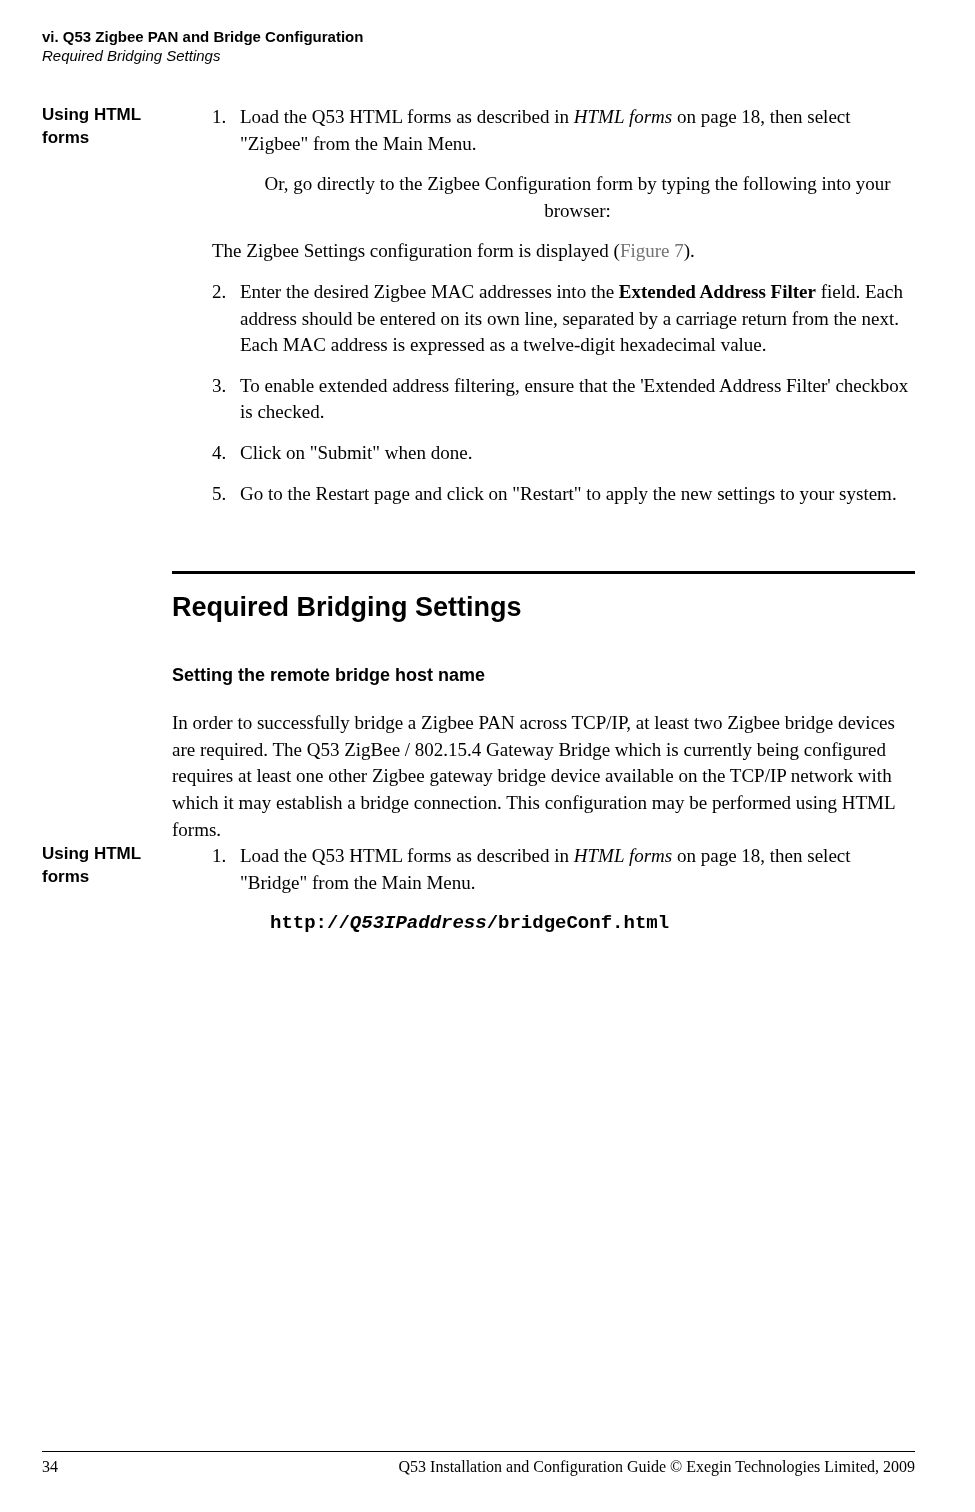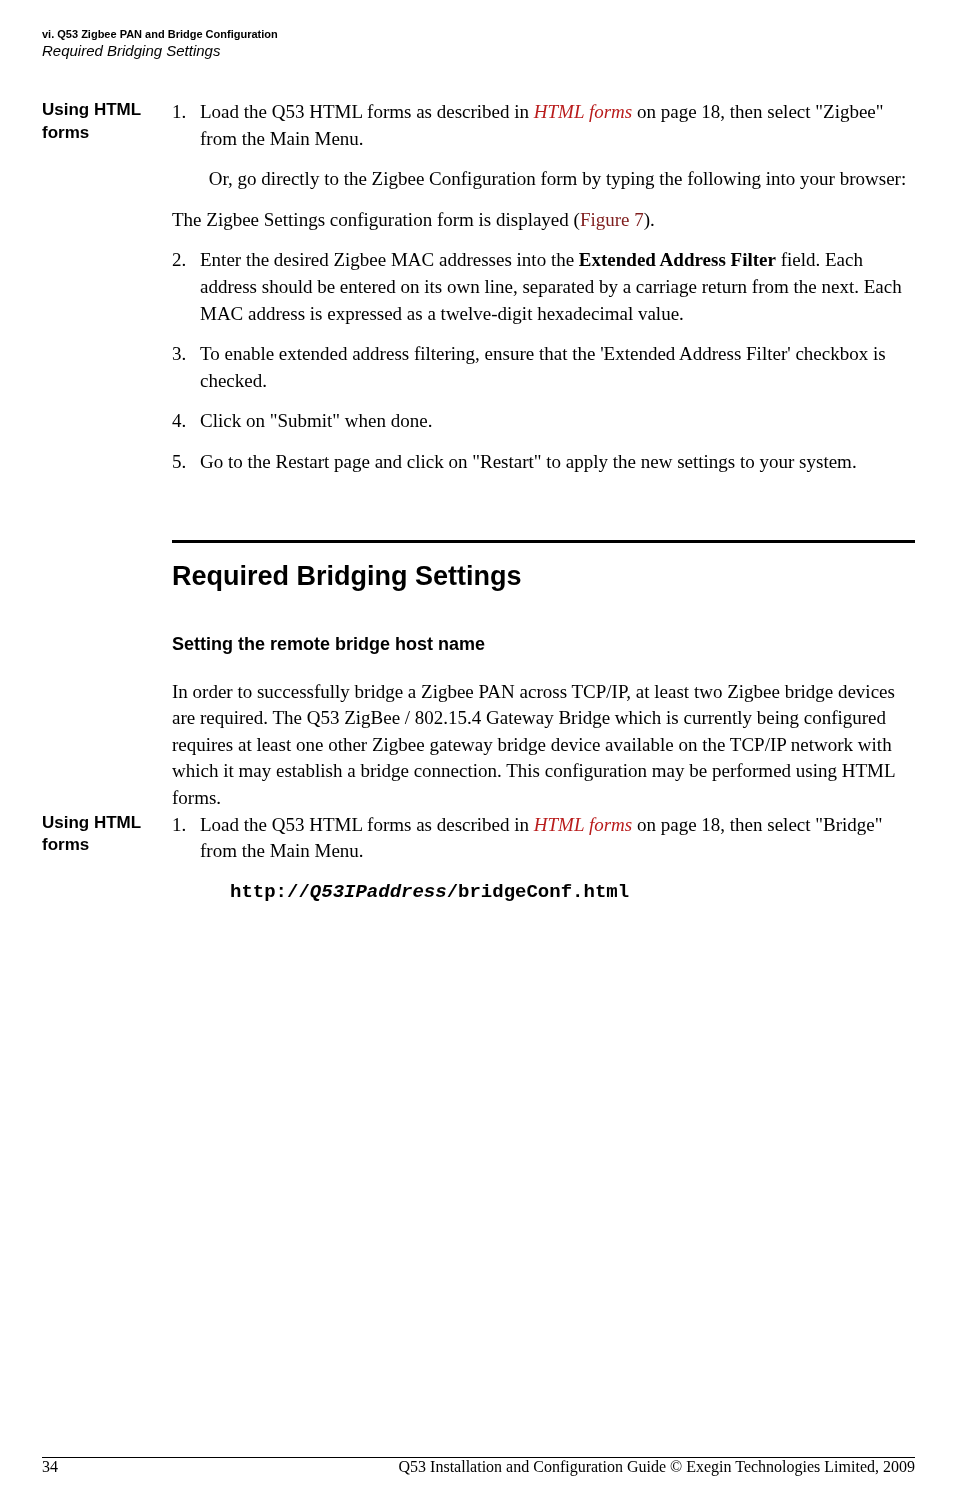--- a/index.html
+++ b/index.html
@@ -8,32 +8,33 @@
       height: 1512px;
       font-family: "Times New Roman", Times, serif;
       font-size: 19px;
       color: #000;
       position: relative;
       padding: 28px 60px 0 42px;
     }
     .header-line1 {
       font-family: Arial, Helvetica, sans-serif;
       font-weight: bold;
-      font-size: 11px;
+      font-size: 15px;
       margin-bottom: 2px;
     }
     .header-line2 {
       font-family: Arial, Helvetica, sans-serif;
       font-style: italic;
       font-size: 15px;
       margin-bottom: 40px;
     }
     .two-col {
       display: flex;
       margin-bottom: 14px;
+      gap: 40px;
     }
     .side-label {
       font-family: Arial, Helvetica, sans-serif;
       font-weight: bold;
       font-size: 17px;
       width: 130px;
       flex-shrink: 0;
       line-height: 1.35;
     }
     .main-col {
@@ -63,22 +64,22 @@
       font-family: "Courier New", Courier, monospace;
       font-weight: bold;
       margin: 14px 0 14px 30px;
     }
     .code-block .italic { font-style: italic; }
     .post-code {
       margin-left: 0;
       margin-bottom: 14px;
       line-height: 1.4;
     }
-    .link-text { color: #b91c1c; font-style: italic; }
-    .link-plain { color: #7f1d1d; margin-top: 28px; }
+    .link-text { color: #000000; font-style: italic; }
+    .link-plain { color: #737373; margin-top: 28px; }
     .bold { font-weight: bold; }
     .hr-rule {
       border: none;
       border-top: 3px solid #000;
       margin: 50px 0 18px 130px;
     }
     .section-h2 {
       font-family: Arial, Helvetica, sans-serif;
       font-weight: bold;
       font-size: 27px;
@@ -95,21 +96,21 @@
     .body-para {
       margin-left: 130px;
       line-height: 1.4;
     }
     .footer {
       position: absolute;
       bottom: 36px;
       left: 42px;
       right: 60px;
       border-top: 1px solid #000;
-      padding-top: 0;
+      padding-top: 6px;
       font-size: 16px;
       display: flex;
       justify-content: space-between;
     }
   </style>
 </head>
 <body>
 
 <div class="header-line1">vi. Q53 Zigbee PAN and Bridge Configuration</div>
 <div class="header-line2">Required Bridging Settings</div>

